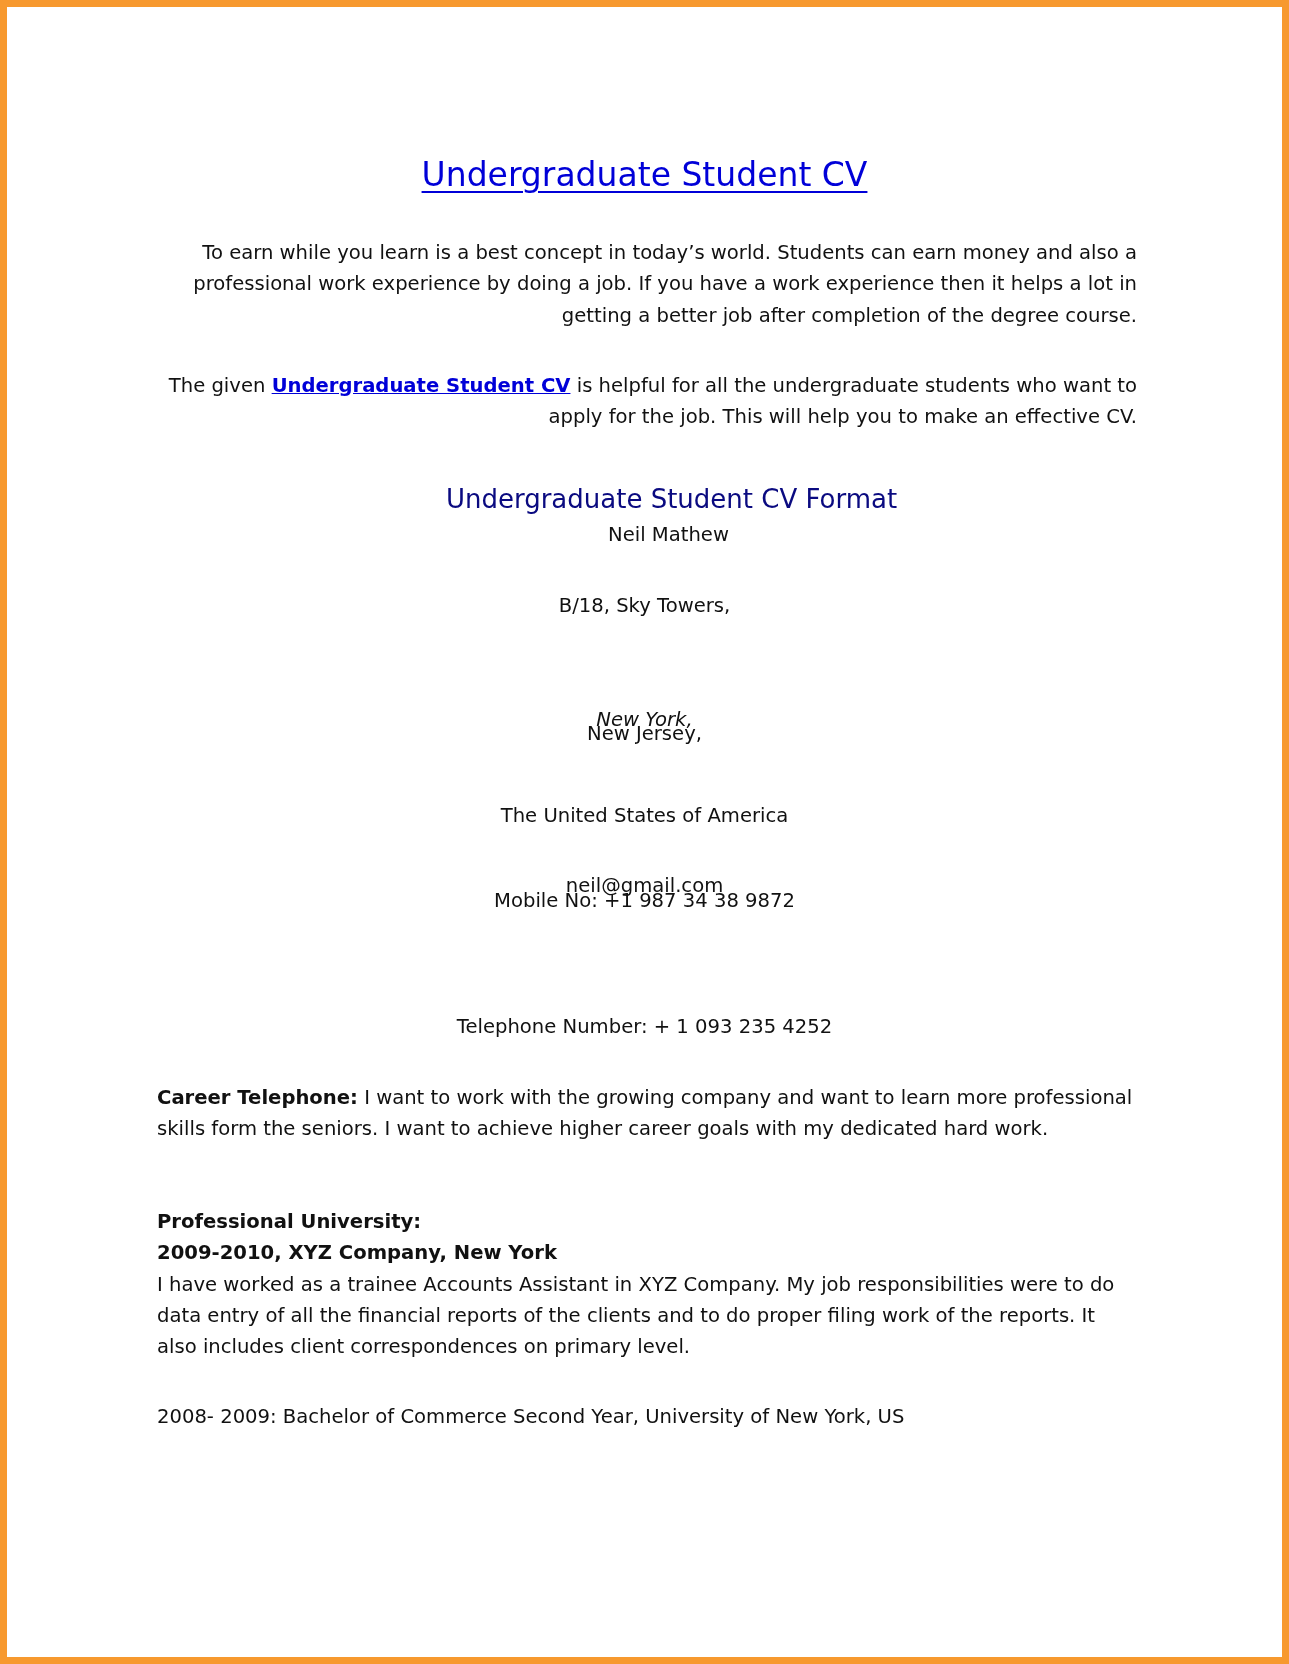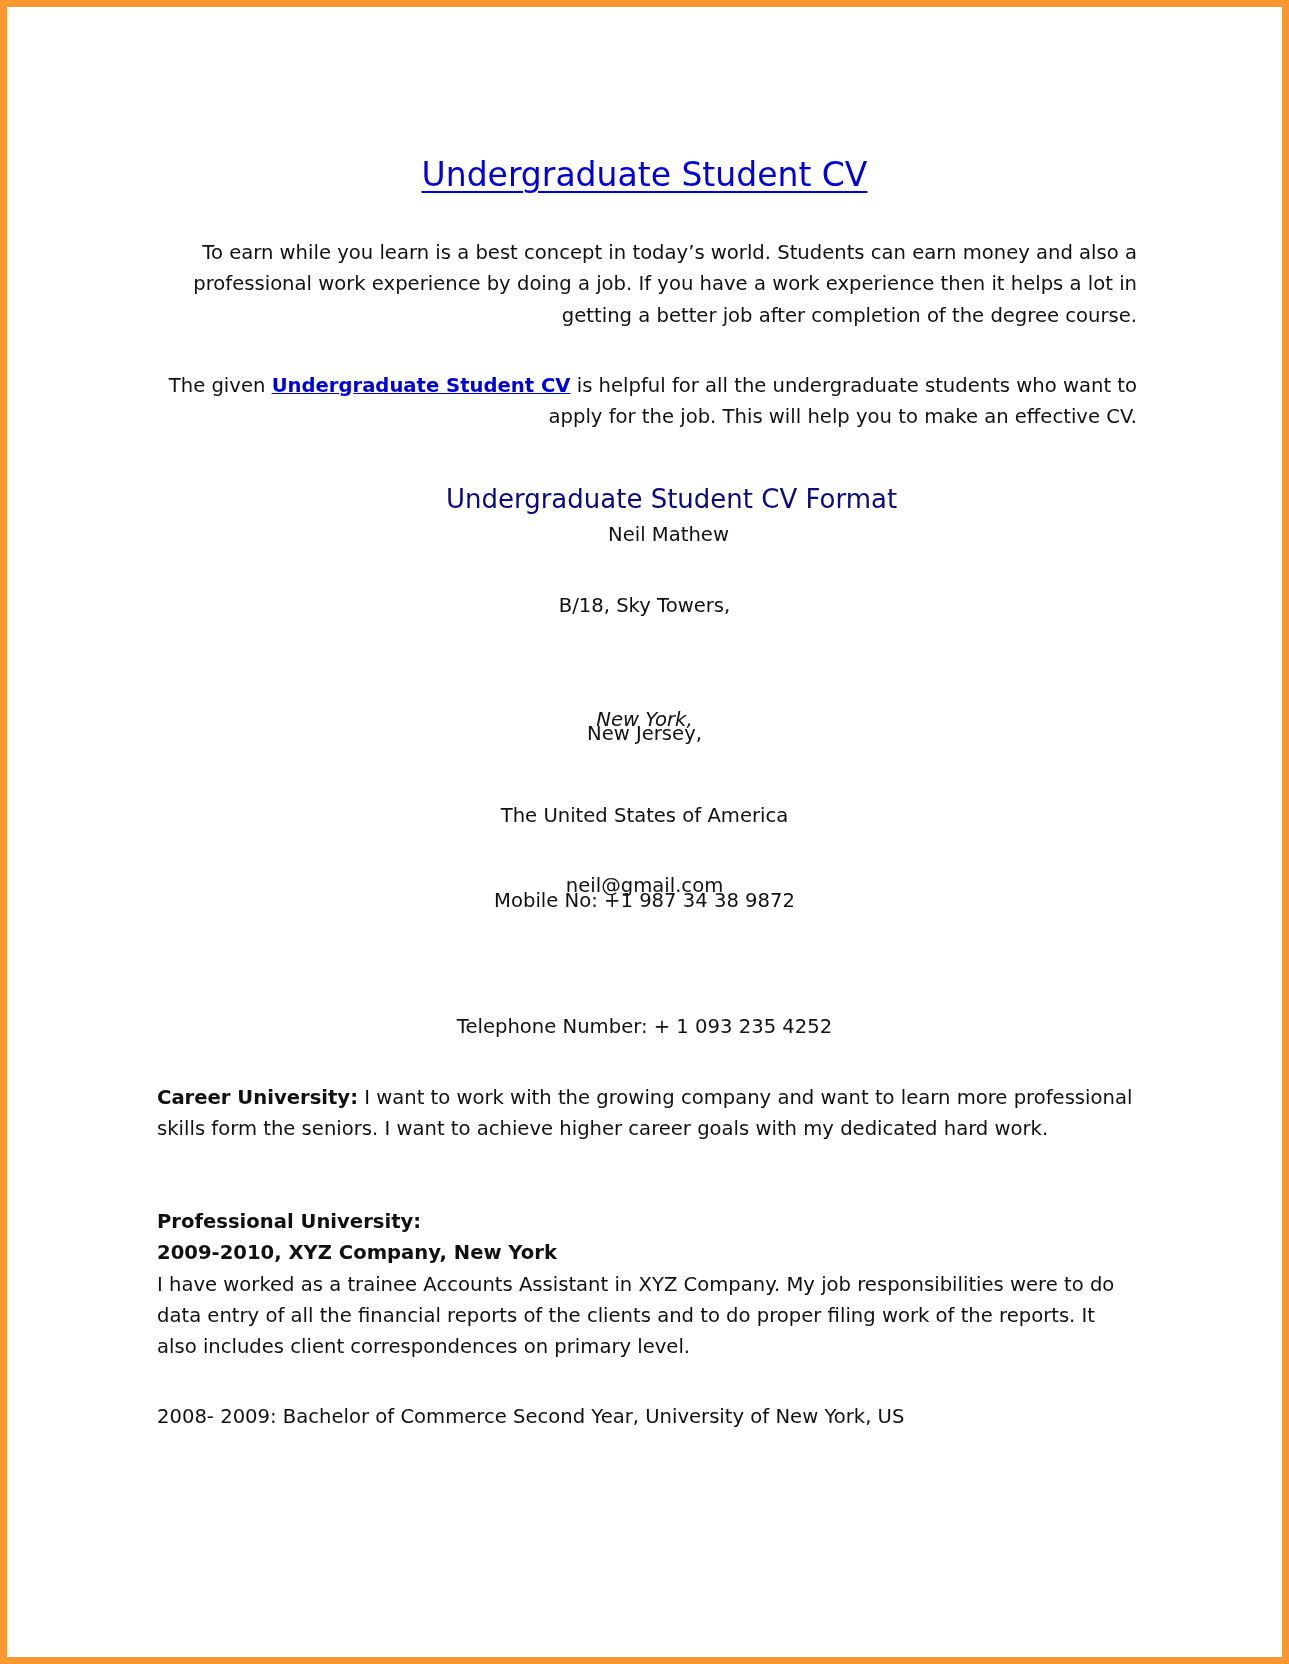--- a/index.html
+++ b/index.html
@@ -48,21 +48,21 @@
 
 <div class="center-line" style="top:522px;margin-left:24px;">Neil Mathew</div>
 <div class="center-line" style="top:593px;">B/18, Sky Towers,</div>
 <div class="center-line" style="top:681px;margin-top:40px;">New Jersey,</div>
 <div class="center-line" style="top:707px;font-style:italic;">New York,</div>
 <div class="center-line" style="top:803px;">The United States of America</div>
 <div class="center-line" style="top:873px;">neil@gmail.com</div>
 <div class="center-line" style="top:888px;">Mobile No: +1 987 34 38 9872</div>
 <div class="center-line" style="top:1014px;">Telephone Number: + 1 093 235 4252</div>
 
-<p class="para" style="top:1082px; margin:0;"><span class="label">Career University:</span><span> I want to work with the growing company and want to learn more professional skills form the seniors. I want to achieve higher career goals with my dedicated hard work.</span></p>
+<p class="para" style="top:1082px; margin:0;"><span class="label">Career Telephone:</span><span> I want to work with the growing company and want to learn more professional skills form the seniors. I want to achieve higher career goals with my dedicated hard work.</span></p>
 
 <div class="para" style="top:1206px;">
   <div class="label">Professional University:</div>
   <div class="label">2009-2010, XYZ Company, New York</div>
   <div>I have worked as a trainee Accounts Assistant in XYZ Company. My job responsibilities were to do data entry of all the financial reports of the clients and to do proper filing work of the reports. It also includes client correspondences on primary level.</div>
 </div>
 
 <div class="para" style="top:1401px;">
   <div>2008- 2009: Bachelor of Commerce Second Year, University of New York, US</div>
 </div>

